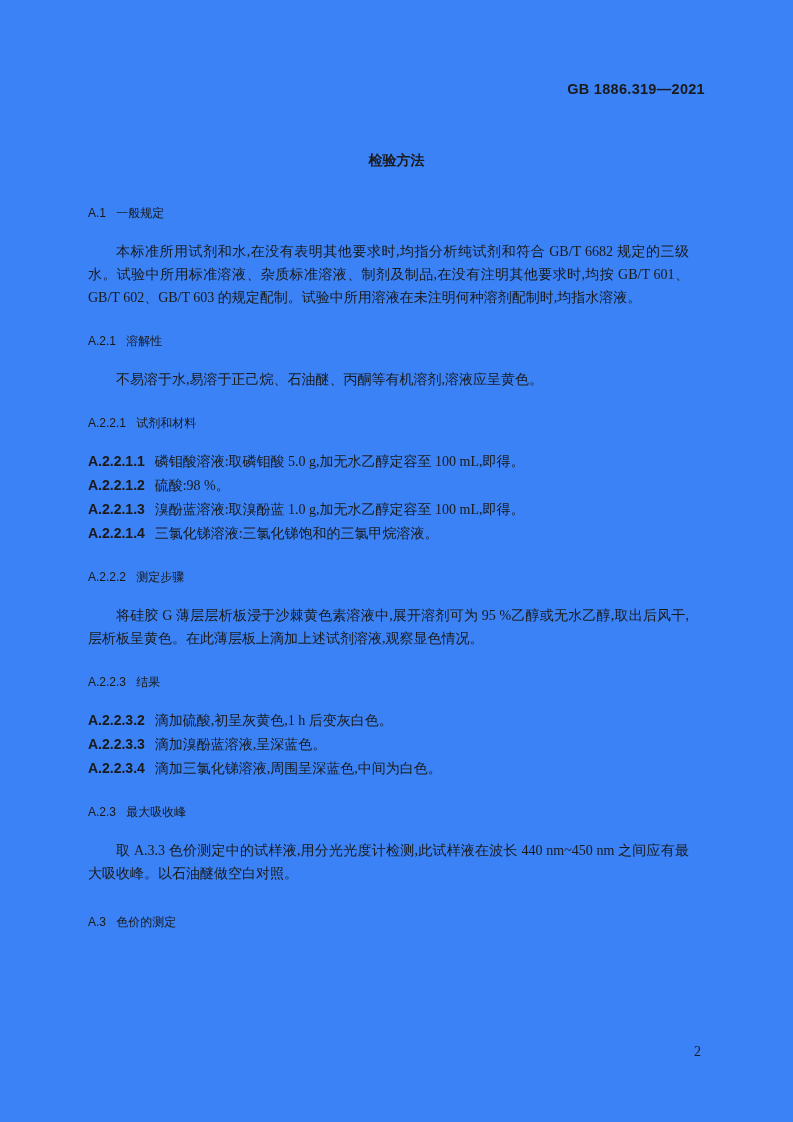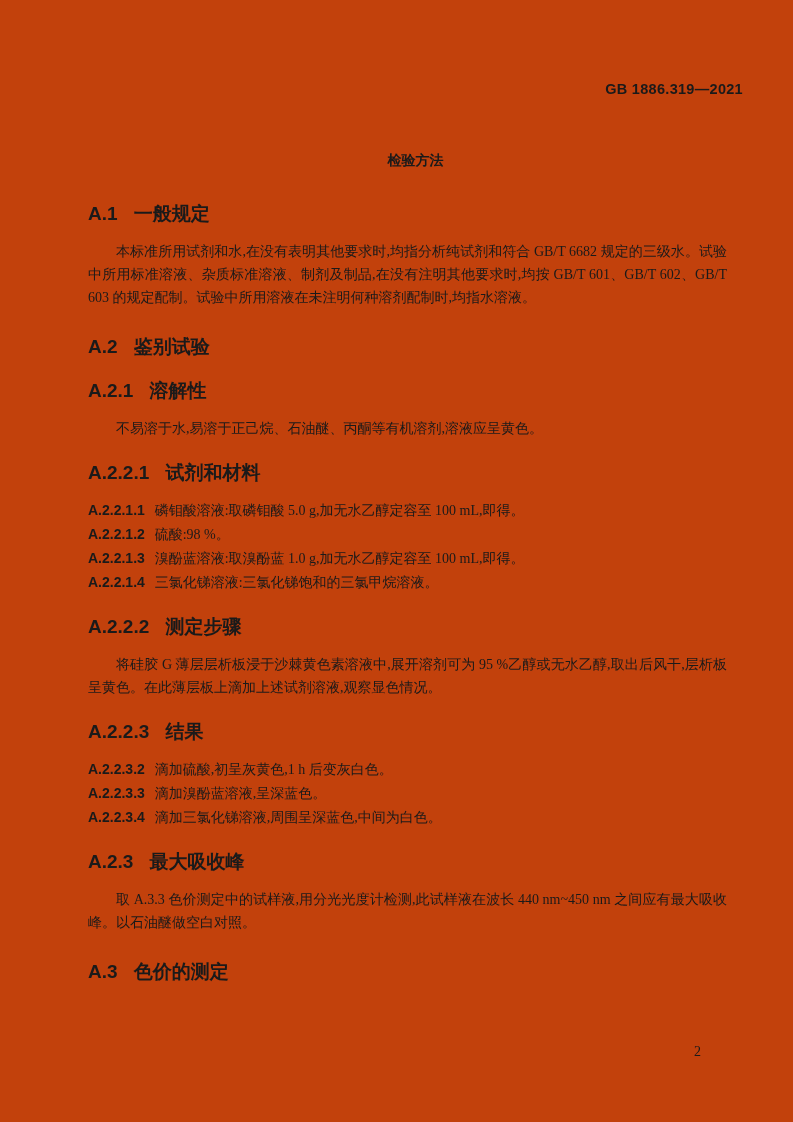--- a/index.html
+++ b/index.html
@@ -1,23 +1,23 @@
 <!DOCTYPE html>
 <html><head>
 <meta charset="utf-8">
 <style>
   html, body { margin: 0; padding: 0; background: #e8e8e8; }
   .page {
     position: relative;
     width: 793px;
     height: 1122px;
     margin: 0 auto;
-    background: #c2410c;
+    background: #3b82f6;
     box-sizing: border-box;
-    padding: 78px 50px 0 88px;
+    padding: 78px 88px 0 88px;
     color: #1a1a1a;
     font-family: "Liberation Serif", serif;
     font-size: 14px;
     line-height: 23px;
   }
   .doc-code {
     text-align: right;
     font-family: "Liberation Sans", sans-serif;
     font-weight: bold;
     font-size: 14.5px;
@@ -32,22 +32,22 @@
   }
   .title-sub {
     margin-top: 24px;
     font-family: "Liberation Sans", sans-serif;
     font-weight: bold;
     font-size: 14px;
   }
   .content { margin-top: 30px; }
   .h1, .h2, .h3 {
     font-family: "Liberation Sans", sans-serif;
-    font-weight: bold;
-    font-size: 19px;
+    font-weight: normal;
+    font-size: 12px;
     margin: 21px 0 15px 0;
   }
   .h1 { margin-top: 26px; }
   .h .num, .h1 .num, .h2 .num, .h3 .num { margin-right: 0.85em; }
   .para {
     margin: 0 16px 8px 0;
     text-indent: 2em;
     text-align: justify;
   }
   .item { margin: 0 0 1px 0; }
@@ -74,21 +74,20 @@
   <div class="title-block">
     <div class="title-sub">检验方法</div>
   </div>
 
   <div class="content">
 
     <div class="h1"><span class="num">A.1</span><span>一般规定</span></div>
 
     <p class="para">本标准所用试剂和水,在没有表明其他要求时,均指分析纯试剂和符合 GB/T 6682 规定的三级水。试验中所用标准溶液、杂质标准溶液、制剂及制品,在没有注明其他要求时,均按 GB/T 601、GB/T 602、GB/T 603 的规定配制。试验中所用溶液在未注明何种溶剂配制时,均指水溶液。</p>
 
-    <div class="h1"><span class="num">A.2</span><span>鉴别试验</span></div>
 
     <div class="h2"><span class="num">A.2.1</span><span>溶解性</span></div>
 
     <p class="para">不易溶于水,易溶于正己烷、石油醚、丙酮等有机溶剂,溶液应呈黄色。</p>
 
 
     <div class="h3"><span class="num">A.2.2.1</span><span>试剂和材料</span></div>
 
     <div class="item"><span class="inum">A.2.2.1.1</span><span>磷钼酸溶液:取磷钼酸 5.0 g,加无水乙醇定容至 100 mL,即得。</span></div>
     <div class="item"><span class="inum">A.2.2.1.2</span><span>硫酸:98 %。</span></div>

